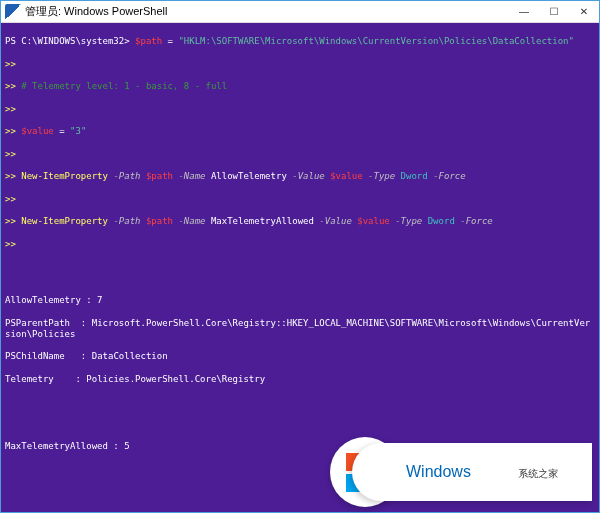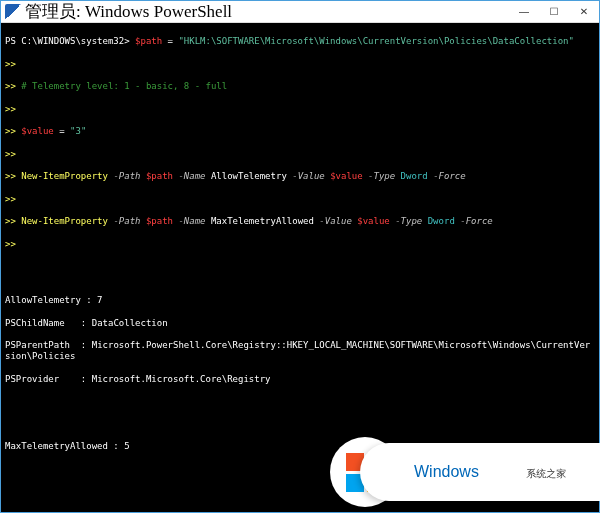--- a/index.html
+++ b/index.html
@@ -1,36 +1,36 @@
 <!DOCTYPE html>
 <html><head>
   <meta charset="utf-8">
   <style>
     * { margin: 0; padding: 0; box-sizing: border-box; }
     body { width: 600px; height: 513px; font-family: Consolas, monospace; font-size: 9px; background: #fff; position: relative; overflow: hidden; }
     .window { width: 600px; height: 513px; border: 1px solid #4a9edb; background: #fff; }
     .titlebar { height: 22px; background: #fff; display: flex; align-items: center; border-bottom: 1px solid #ddd; }
     .titlebar-icon { width: 16px; height: 16px; margin: 0 4px; background: linear-gradient(135deg, #1e5fb3 50%, #fff 50%); border-radius: 2px; }
-    .titlebar-title { flex: 1; font-size: 17px; font-family: Liberation Serif, serif; color: #000; }
+    .titlebar-title { flex: 1; font-size: 11px; font-family: Liberation Sans, sans-serif; color: #000; }
     .titlebar-buttons { display: flex; }
     .titlebar-btn { width: 30px; height: 22px; display: flex; align-items: center; justify-content: center; font-family: "Segoe UI", sans-serif; font-size: 10px; color: #333; cursor: pointer; }
-    .terminal { width: 100%; height: calc(100% - 22px); background: #000000; color: #fff; padding: 2px 4px; overflow: hidden; line-height: 1.25; white-space: pre; }
+    .terminal { width: 100%; height: calc(100% - 22px); background: #4c1d95; color: #fff; padding: 2px 4px; overflow: hidden; line-height: 1.25; white-space: pre; }
     .prompt { color: #fff; }
     .var { color: #ff4040; }
     .string { color: #5fbf9f; }
     .comment { color: #3a9a3a; }
     .cmd { color: #ffff60; }
     .param { color: #c0c0c0; font-style: italic; }
     .type { color: #40c0c0; }
     .hr { color: #fff; }
     .marker { color: #ffff60; }
     .output { color: #fff; }
     .label { color: #fff; }
     .val { color: #fff; }
-    .logo-overlay { position: absolute; bottom: 12px; right: 0; width: 240px; height: 58px; background: #fff; border-top-left-radius: 30px; border-bottom-left-radius: 30px; display: flex; align-items: center; box-shadow: -2px 2px 6px rgba(0,0,0,.2); padding-left: 12px; }
+    .logo-overlay { position: absolute; bottom: 12px; right: 8px; width: 240px; height: 58px; background: #fff; border-top-left-radius: 30px; border-bottom-left-radius: 30px; display: flex; align-items: center; box-shadow: -2px 2px 6px rgba(0,0,0,.2); padding-left: 12px; }
     .logo-circle { position: absolute; bottom: 6px; right: 200px; width: 70px; height: 70px; background: #fff; border-radius: 50%; box-shadow: 0 2px 6px rgba(0,0,0,.25); display: flex; align-items: center; justify-content: center; }
     .logo-grid { display: grid; grid-template-columns: 18px 18px; grid-template-rows: 18px 18px; gap: 3px; }
     .sq-r { background: #f25022; }
     .sq-g { background: #7fba00; }
     .sq-b { background: #00a4ef; }
     .sq-y { background: #ffb900; }
     .logo-text { margin-left: 42px; font-family: "Segoe UI", sans-serif; color: #0067b8; font-size: 16px; }
     .logo-sub { font-family: "Segoe UI", sans-serif; color: #333; font-size: 10px; margin-left: 42px; }
     .logo-textblock { display: flex; flex-direction: column; }
     .row { white-space: pre-wrap; word-break: break-all; }
@@ -55,23 +55,23 @@
 <div class="row"><span class="marker">&gt;&gt;</span></div>
 <div class="row"><span class="marker">&gt;&gt;</span> <span class="var">$value</span><span class="hr"> = </span><span class="string">"3"</span></div>
 <div class="row"><span class="marker">&gt;&gt;</span></div>
 <div class="row"><span class="marker">&gt;&gt;</span> <span class="cmd">New-ItemProperty</span> <span class="param">-Path</span> <span class="var">$path</span> <span class="param">-Name</span> <span class="hr">AllowTelemetry</span> <span class="param">-Value</span> <span class="var">$value</span> <span class="param">-Type</span> <span class="type">Dword</span> <span class="param">-Force</span></div>
 <div class="row"><span class="marker">&gt;&gt;</span></div>
 <div class="row"><span class="marker">&gt;&gt;</span> <span class="cmd">New-ItemProperty</span> <span class="param">-Path</span> <span class="var">$path</span> <span class="param">-Name</span> <span class="hr">MaxTelemetryAllowed</span> <span class="param">-Value</span> <span class="var">$value</span> <span class="param">-Type</span> <span class="type">Dword</span> <span class="param">-Force</span></div>
 <div class="row"><span class="marker">&gt;&gt;</span></div>
 <div class="row">&nbsp;</div>
 <div class="row output">
 <div class="row"><span class="label">AllowTelemetry : 7</span></div>
+<div class="row"><span class="label">PSParentPath</span> <span> : </span><span class="val">Microsoft.PowerShell.Core\Registry::HKEY_LOCAL_MACHINE\SOFTWARE\Microsoft\Windows\CurrentVersion\Policies</span></div>
 <div class="row"><span class="label">PSChildName</span>  <span> : </span><span class="val">DataCollection</span></div>
-<div class="row"><span class="label">PSParentPath</span> <span> : </span><span class="val">Microsoft.PowerShell.Core\Registry::HKEY_LOCAL_MACHINE\SOFTWARE\Microsoft\Windows\CurrentVersion\Policies</span></div>
-<div class="row"><span class="label">PSProvider</span>   <span> : </span><span class="val">Microsoft.Microsoft.Core\Registry</span></div>
+<div class="row"><span class="label">Telemetry</span>   <span> : </span><span class="val">Policies.PowerShell.Core\Registry</span></div>
 </div>
 <div class="row">&nbsp;</div>
 <div class="row output">
 <div class="row"><span class="label">MaxTelemetryAllowed : 5</span></div>
 
 
 
 
 
 </div>

